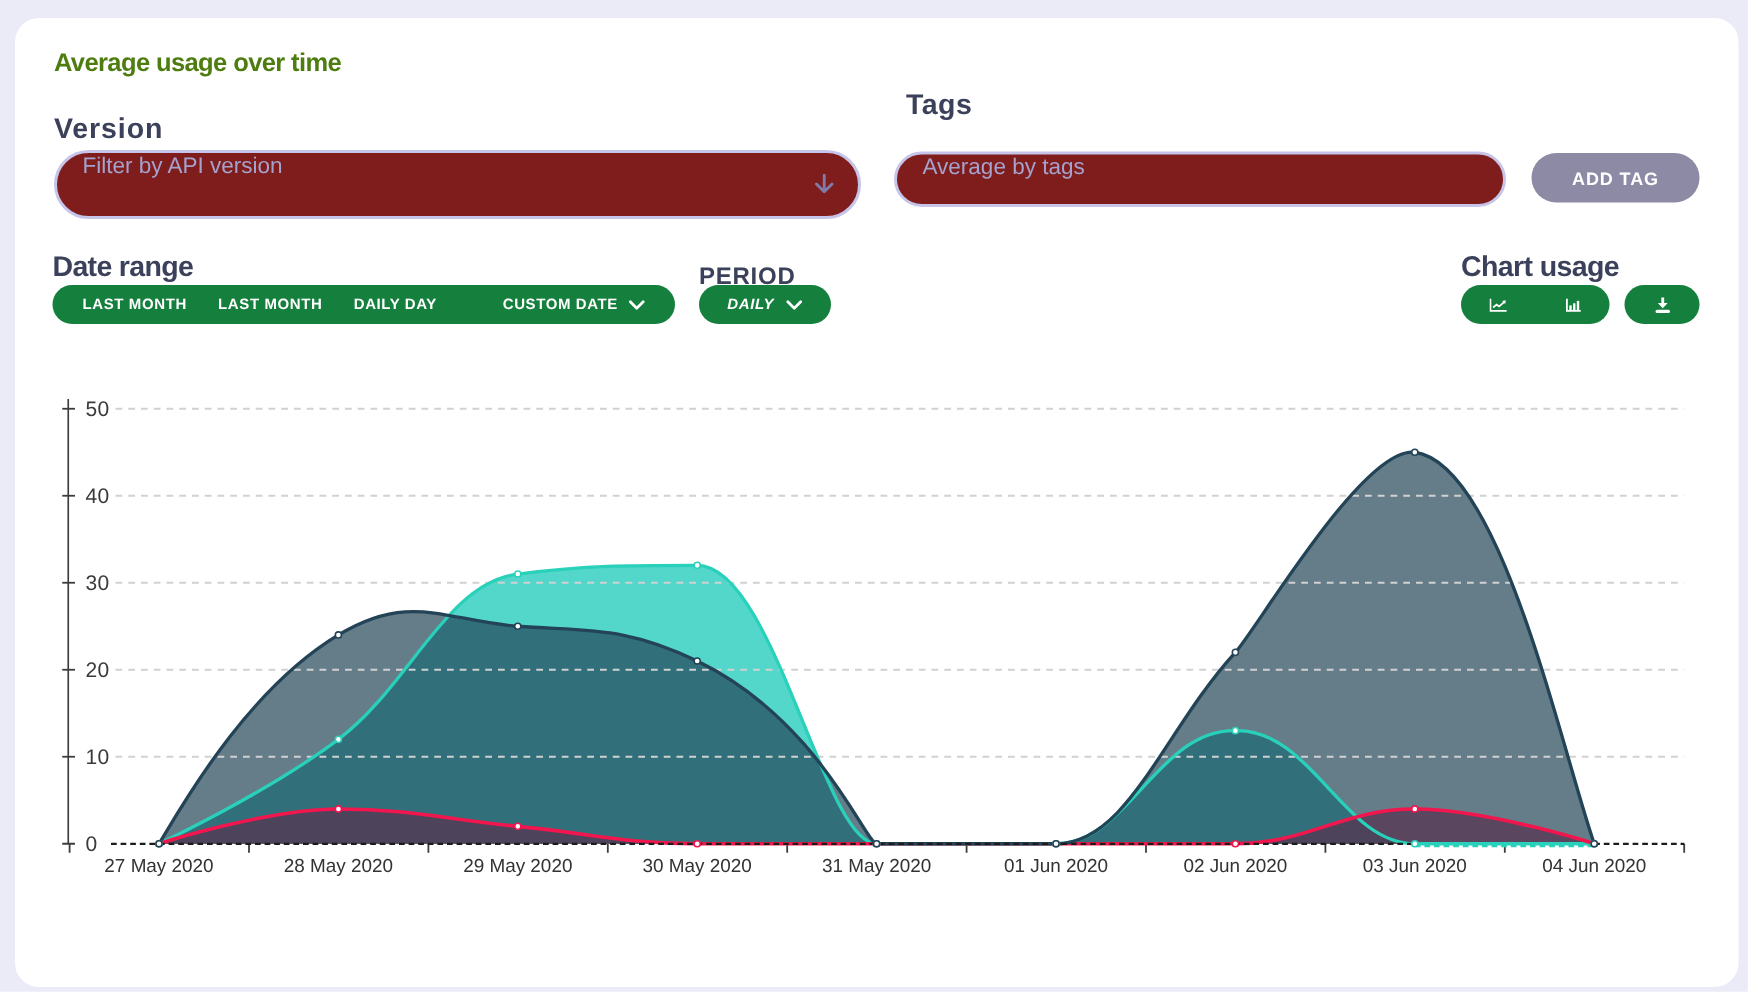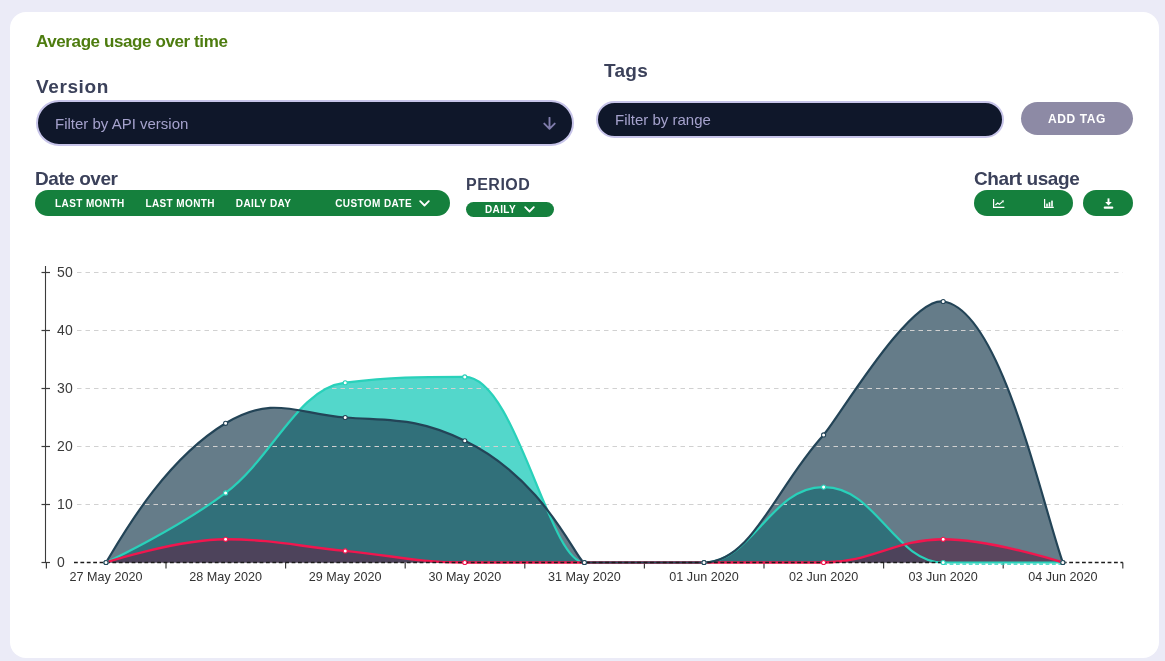--- a/index.html
+++ b/index.html
@@ -1,55 +1,55 @@
 <!DOCTYPE html>
 <html><head>
 <meta charset="utf-8">
 <style>
 * { margin:0; padding:0; box-sizing:border-box; }
 html,body { width:1165px; height:661px; background:#ebebf7; font-family:"Liberation Sans",sans-serif; overflow:hidden; }
 .card { position:absolute; left:10px; top:12px; width:1149px; height:646px; background:#fff; border-radius:16px; }
 .abs { position:absolute; }
 .lbl { font-size:19px; font-weight:700; color:#3b415a; }
-.pill-input { border:2px solid #c7c4e9; border-radius:23px; background:#0f172a; display:flex; align-items:center; }
+.pill-input { border:2px solid #c7c4e9; border-radius:23px; background:#7f1d1d; display:flex; align-items:flex-start; }
 .ph { color:#a5a2cd; font-size:15px; }
 .darkbtn { background:#15803d; border-radius:13.5px; color:#fff; display:flex; align-items:center; justify-content:center; }
 .grouptxt { font-size:10px; font-weight:700; letter-spacing:0.4px; color:#fff; }
 </style>
 </head>
 <body>
 <div class="card"></div>
 <div class="abs" style="left:36px;top:32px;font-size:17px;font-weight:700;letter-spacing:-0.4px;color:#4d7c0f;">Average usage over time</div>
 
 <div class="abs lbl" style="left:36px;top:76px;letter-spacing:0.6px;">Version</div>
 <div class="abs pill-input" style="left:36px;top:100px;width:538px;height:46px;padding-left:17px;">
   <span class="ph">Filter by API version</span>
   <span class="abs" style="right:16px;top:14px;"><svg width="13" height="13" viewBox="0 0 13 13">
         <path d="M6.5 0.8 v10.4 M1.3 6.6 L6.5 11.8 L11.7 6.6" fill="none" stroke="#7f7cab" stroke-width="1.9" stroke-linecap="round" stroke-linejoin="round"></path>
       </svg></span>
 </div>
 
 <div class="abs lbl" style="left:604px;top:60px;letter-spacing:0.3px;">Tags</div>
 <div class="abs pill-input" style="left:596px;top:101px;width:408px;height:37px;border-radius:19px;padding-left:17px;">
-  <span class="ph">Filter by range</span>
+  <span class="ph">Average by tags</span>
 </div>
 <div class="abs" style="left:1021px;top:102px;width:112px;height:33px;background:#8d8aa5;border-radius:17px;color:#fff;font-size:12px;font-weight:700;letter-spacing:0.6px;display:flex;align-items:center;justify-content:center;">ADD TAG</div>
 
-<div class="abs lbl" style="left:35px;top:167.5px;letter-spacing:-0.45px;">Date over</div>
+<div class="abs lbl" style="left:35px;top:167.5px;letter-spacing:-0.45px;">Date range</div>
 <div class="abs darkbtn" style="left:35px;top:190px;width:415px;height:26px;justify-content:space-between;padding:0 20px;">
   <span class="grouptxt">LAST MONTH</span>
   <span class="grouptxt">LAST MONTH</span>
   <span class="grouptxt">DAILY DAY</span>
   <span class="grouptxt" style="display:inline-flex;align-items:center;gap:7px;margin-left:23px;">CUSTOM DATE <svg width="11" height="7" viewBox="0 0 11 7">
         <path d="M1.2 1.2 L5.5 5.5 L9.8 1.2" fill="none" stroke="#fff" stroke-width="1.8" stroke-linecap="round" stroke-linejoin="round"></path>
       </svg></span>
 </div>
 
 <div class="abs" style="left:466px;top:175.5px;font-size:16px;font-weight:700;letter-spacing:0.5px;color:#3b415a;">PERIOD</div>
-<div class="abs darkbtn" style="left:466px;top:202px;width:88px;height:15px;gap:8px;">
+<div class="abs darkbtn" style="left:466px;top:190px;width:88px;height:26px;gap:8px;font-style:italic;">
     <span class="grouptxt">DAILY</span>
     <svg width="11" height="7" viewBox="0 0 11 7">
       <path d="M1.2 1.2 L5.5 5.5 L9.8 1.2" fill="none" stroke="#fff" stroke-width="1.8" stroke-linecap="round" stroke-linejoin="round"></path>
     </svg>
   </div>
 
 <div class="abs lbl" style="left:974px;top:167.5px;letter-spacing:-0.4px;">Chart usage</div>
 <div class="abs darkbtn" style="left:974px;top:190px;width:99px;height:26px;justify-content:space-around;">
     <svg width="12" height="9" viewBox="0 0 12 9">
       <path d="M0.6 0 V8.3 H11.4" fill="none" stroke="#fff" stroke-width="1.2"></path>

